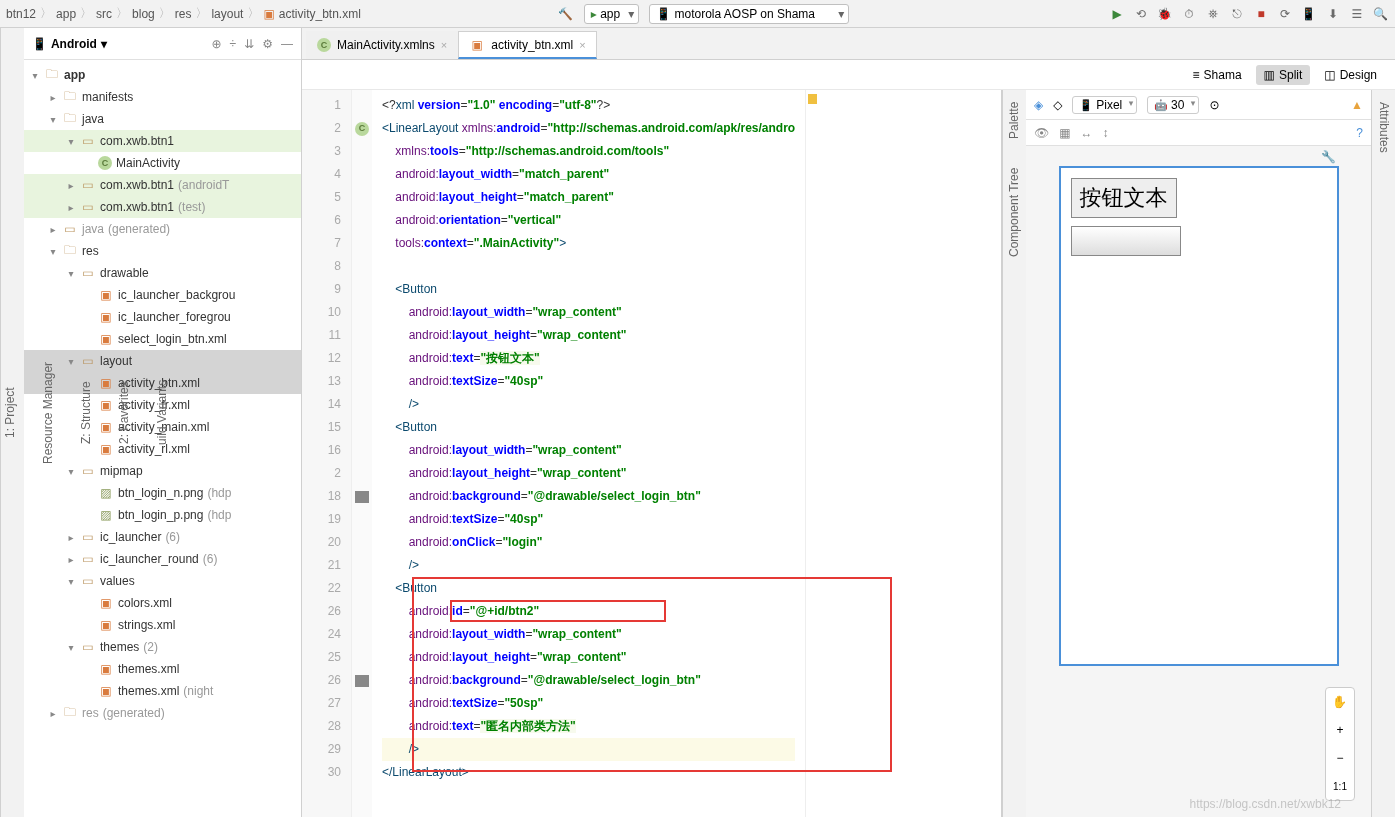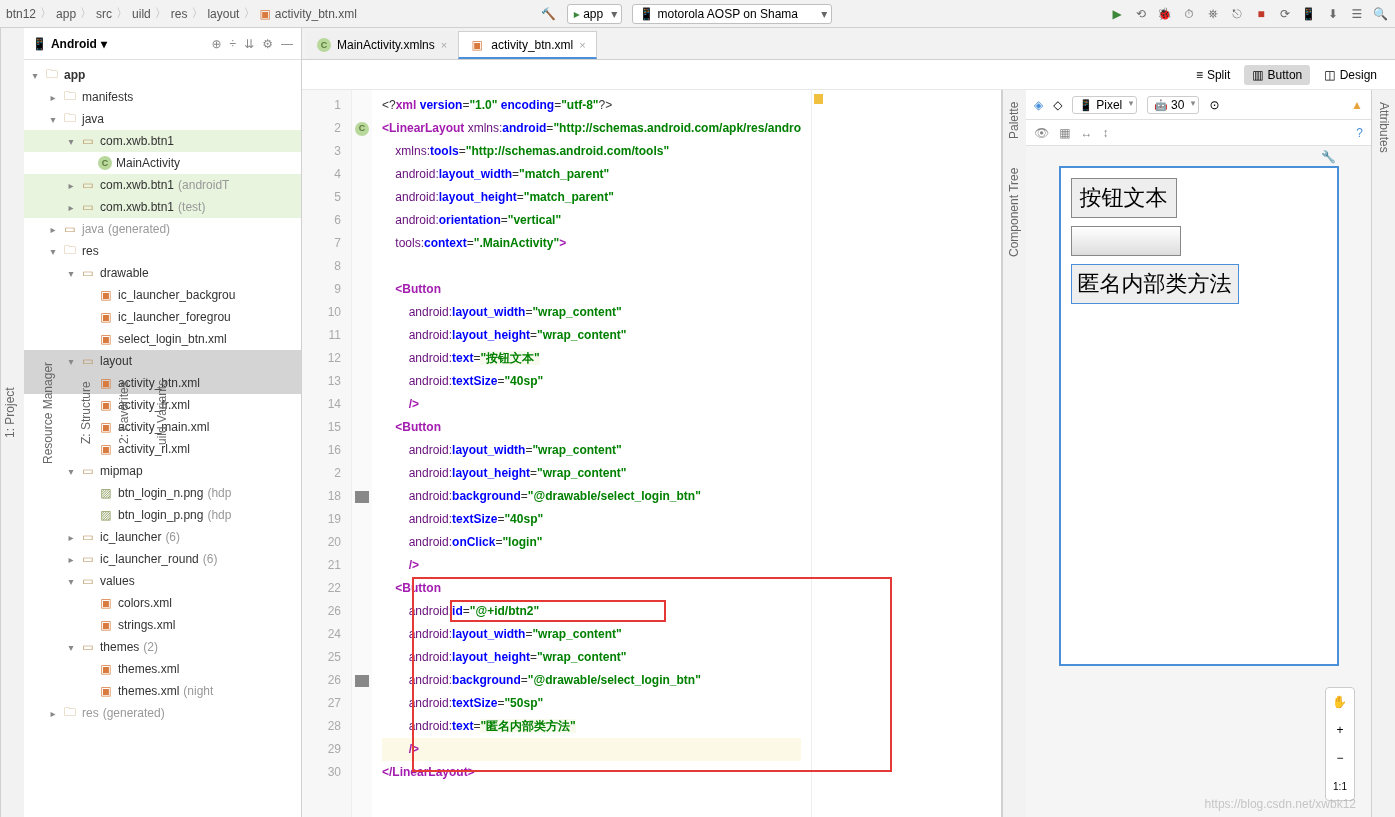--- a/index.html
+++ b/index.html
@@ -1,17 +1,17 @@
 <!DOCTYPE html>
 <html><head>
 <meta charset="utf-8">
 <style>
 *{box-sizing:border-box;margin:0;padding:0;font-family:'Segoe UI',Arial,sans-serif;font-size:12px}
 body{background:#f2f2f2;display:flex;flex-direction:column;height:817px;width:1395px;overflow:hidden}
-.topbar{height:28px;display:flex;align-items:center;background:#f2f2f2;border-bottom:1px solid #d0d0d0;padding:0 6px;gap:4px}
+.topbar{height:28px;display:flex;align-items:center;background:#f2f2f2;border-bottom:1px solid #d0d0d0;padding:0 6px;gap:17px}
 .breadcrumb{display:flex;align-items:center;gap:4px;flex:0 0 auto}
 .bc-sep{color:#aaa}
 .bc-item{color:#555}
 .topbar-center{display:flex;align-items:center;gap:10px;margin-left:180px}
 .dropdown{border:1px solid #c0c0c0;background:#fff;padding:2px 18px 2px 6px;border-radius:3px;position:relative}
 .dropdown::after{content:'▾';position:absolute;right:4px;color:#666}
 .topbar-icons{display:flex;gap:8px;margin-left:auto}
 .tb-icon{width:16px;height:16px;display:flex;align-items:center;justify-content:center;color:#6a6a6a;cursor:pointer}
 .main{display:flex;flex:1;overflow:hidden}
 .leftrail{width:24px;background:#f2f2f2;border-right:1px solid #d0d0d0;display:flex;flex-direction:column;align-items:center;gap:20px;padding-top:20px;writing-mode:vertical-rl;transform:rotate(180deg);color:#666}
@@ -40,21 +40,21 @@
 .vs-btn{padding:3px 8px;border-radius:3px;display:flex;align-items:center;gap:4px;cursor:pointer}
 .vs-btn.active{background:#d8d8d8}
 .editor-split{display:flex;flex:1;overflow:hidden}
 .code-pane{flex:1;display:flex;overflow:auto;font-family:'Consolas','Monaco',monospace;font-size:13px;line-height:23px;position:relative}
 .gutter{width:50px;background:#f7f7f7;text-align:right;padding:4px 10px 4px 0;color:#aaa;border-right:1px solid #eee;user-select:none}
 .gutter-extra{width:20px;background:#fafafa;padding-top:4px}
 .gut-mark{height:23px;display:flex;align-items:center;justify-content:center}
 .circle-c{width:14px;height:14px;border-radius:50%;background:#b9d89c;color:#5a7a3a;font-size:9px;font-weight:bold;display:flex;align-items:center;justify-content:center}
 .img-mark{width:14px;height:12px;background:#888}
 .code{padding:4px 10px;white-space:pre;position:relative}
-.tok-tag{color:#a21caf;font-weight:bold}
+.tok-tag{color:#0c4a6e;font-weight:normal}
 .tok-attr{color:#0000ff;font-weight:bold}
 .tok-ns{color:#660e7a;font-weight:normal}
 .tok-str{color:#008000;font-weight:bold}
 .tok-txt{color:#008000;font-weight:bold;background:#f7faed}
 .hl-line{background:#fcfae6}
 .redbox{position:absolute;border:2px solid #e53935;pointer-events:none}
 .caret{color:#333}
 .right-strip{width:14px;background:#fff;border-left:1px solid #eee}
 .rs-warn{height:10px;background:#f0c040;margin:4px 2px}
 .design-pane{width:370px;border-left:1px solid #d0d0d0;display:flex}
@@ -66,34 +66,34 @@
 .design-toolbar2{height:26px;display:flex;align-items:center;padding:0 8px;gap:10px;border-bottom:1px solid #e0e0e0;color:#888}
 .canvas-area{flex:1;background:#f5f5f5;display:flex;justify-content:center;padding:20px 10px;position:relative}
 .device-frame{width:280px;height:500px;border:2px solid #4a90d9;background:#fff;position:relative;padding:10px}
 .wrench{position:absolute;top:-18px;right:0;color:#888}
 .dev-btn1{border:1px solid #888;padding:4px 8px;font-size:22px;width:max-content;background:#eee}
 .dev-btn2{border:1px solid #888;width:110px;height:30px;background:linear-gradient(#fff,#ddd);margin-top:8px}
 .dev-btn3{border:1px solid #4a90d9;padding:4px 6px;font-size:22px;width:max-content;margin-top:8px;background:#eee}
 .zoom-ctrl{position:absolute;right:16px;bottom:16px;width:30px;background:#fff;border:1px solid #ccc;border-radius:4px;display:flex;flex-direction:column;align-items:center}
 .zoom-ctrl div{height:28px;display:flex;align-items:center;justify-content:center;cursor:pointer;width:100%}
 .rightrail{width:24px;background:#f2f2f2;border-left:1px solid #d0d0d0;writing-mode:vertical-rl;display:flex;justify-content:flex-start;padding:8px 2px;color:#666}
-.watermark{position:absolute;right:15px;bottom:6px;color:rgba(150,150,150,.5);font-size:12px}
+.watermark{position:absolute;right:30px;bottom:6px;color:rgba(150,150,150,.5);font-size:12px}
 </style>
 </head>
 <body>
 
 <div class="topbar">
   <div class="breadcrumb" id="breadcrumb">
       <span class="bc-item">btn12</span>
       <span class="bc-sep">〉</span>
       <span class="bc-item">app</span>
       <span class="bc-sep">〉</span>
       <span class="bc-item">src</span>
       <span class="bc-sep">〉</span>
-      <span class="bc-item">uild</span>
+      <span class="bc-item">blog</span>
       <span class="bc-sep">〉</span>
       <span class="bc-item">res</span>
       <span class="bc-sep">〉</span>
       <span class="bc-item">layout</span>
       <span class="bc-sep">〉</span>
       <span style="color: rgb(217, 123, 62);">▣ </span>
       <span class="bc-item">activity_btn.xml</span>
     </div>
   <div class="topbar-center">
     <span class="tb-icon">🔨</span>
@@ -307,22 +307,22 @@
           <span>MainActivity.xmlns</span>
           <span class="tab-close">×</span>
         </div>
         <div class="tab active">
           <span class="tree-icon file-ico">▣</span>
           <span>activity_btn.xml</span>
           <span class="tab-close">×</span>
         </div>
       </div>
     <div class="view-switcher">
-      <span class="vs-btn">≡ <span>Split</span></span>
-      <span class="vs-btn active">▥ <span>Button</span></span>
+      <span class="vs-btn">≡ <span>Shama</span></span>
+      <span class="vs-btn active">▥ <span>Split</span></span>
       <span class="vs-btn">◫ <span>Design</span></span>
     </div>
     <div class="editor-split">
       <div class="code-pane">
         <div class="gutter" id="gutter">
             <div>1</div>
             <div>2</div>
             <div>3</div>
             <div>4</div>
             <div>5</div>
@@ -415,21 +415,20 @@
             <span>▦</span>
             <span>↔</span>
             <span>↕</span>
             <span style="margin-left:auto;color:#4a90d9">?</span>
           </div>
           <div class="canvas-area">
             <div class="device-frame">
               <div class="wrench">🔧</div>
               <div class="dev-btn1">按钮文本</div>
               <div class="dev-btn2"></div>
-              <div class="dev-btn3">匿名内部类方法</div>
             </div>
             <div class="zoom-ctrl">
               <div>✋</div>
               <div>+</div>
               <div>−</div>
               <div style="font-size:10px">1:1</div>
             </div>
             <div class="watermark">https://blog.csdn.net/xwbk12</div>
           </div>
         </div>

